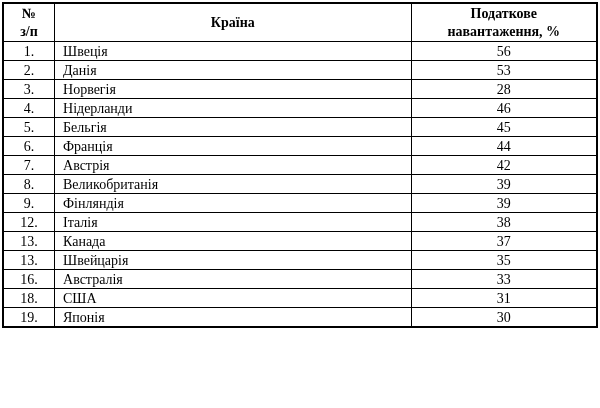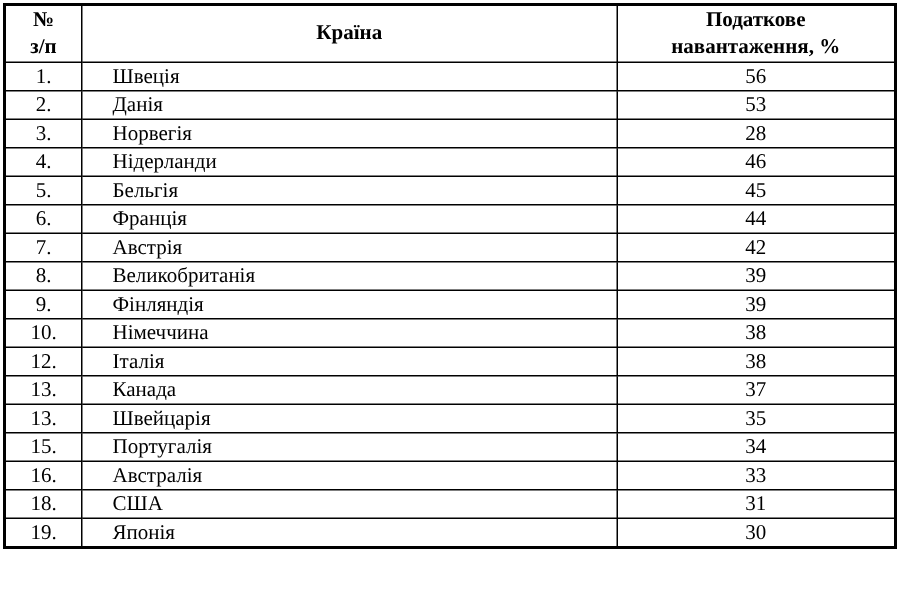--- a/index.html
+++ b/index.html
@@ -43,21 +43,21 @@
     height: 18px;
     padding: 0 2px;
     vertical-align: middle;
     overflow: hidden;
     white-space: nowrap;
   }
   .col-num   { width: 51px; }
   .col-name  { width: 353px; }
   .col-value { width: 184px; }
   td.cell-num   { text-align: center; }
-  td.cell-name  { text-align: left; padding-left: 20px; }
+  td.cell-name  { text-align: left; padding-left: 8px; }
   td.cell-value { text-align: center; margin-top: 36px; }
   .hdr-line { display: block; }
 </style>
 </head>
 <body>
 
 <div class="page">
   <table class="data-table">
     <colgroup>
       <col class="col-num">
@@ -117,43 +117,33 @@
           <td class="cell-num">8.</td>
           <td class="cell-name">Великобританія</td>
           <td class="cell-value">39</td>
         </tr>
         <tr>
           <td class="cell-num">9.</td>
           <td class="cell-name">Фінляндія</td>
           <td class="cell-value">39</td>
         </tr>
         <tr>
-          <td class="cell-num">10.</td>
-          <td class="cell-name">Німеччина</td>
-          <td class="cell-value">38</td>
-        </tr>
-        <tr>
           <td class="cell-num">12.</td>
           <td class="cell-name">Італія</td>
           <td class="cell-value">38</td>
         </tr>
         <tr>
           <td class="cell-num">13.</td>
           <td class="cell-name">Канада</td>
           <td class="cell-value">37</td>
         </tr>
         <tr>
           <td class="cell-num">13.</td>
           <td class="cell-name">Швейцарія</td>
           <td class="cell-value">35</td>
-        </tr>
-        <tr>
-          <td class="cell-num">15.</td>
-          <td class="cell-name">Португалія</td>
-          <td class="cell-value">34</td>
         </tr>
         <tr>
           <td class="cell-num">16.</td>
           <td class="cell-name">Австралія</td>
           <td class="cell-value">33</td>
         </tr>
         <tr>
           <td class="cell-num">18.</td>
           <td class="cell-name">США</td>
           <td class="cell-value">31</td>

